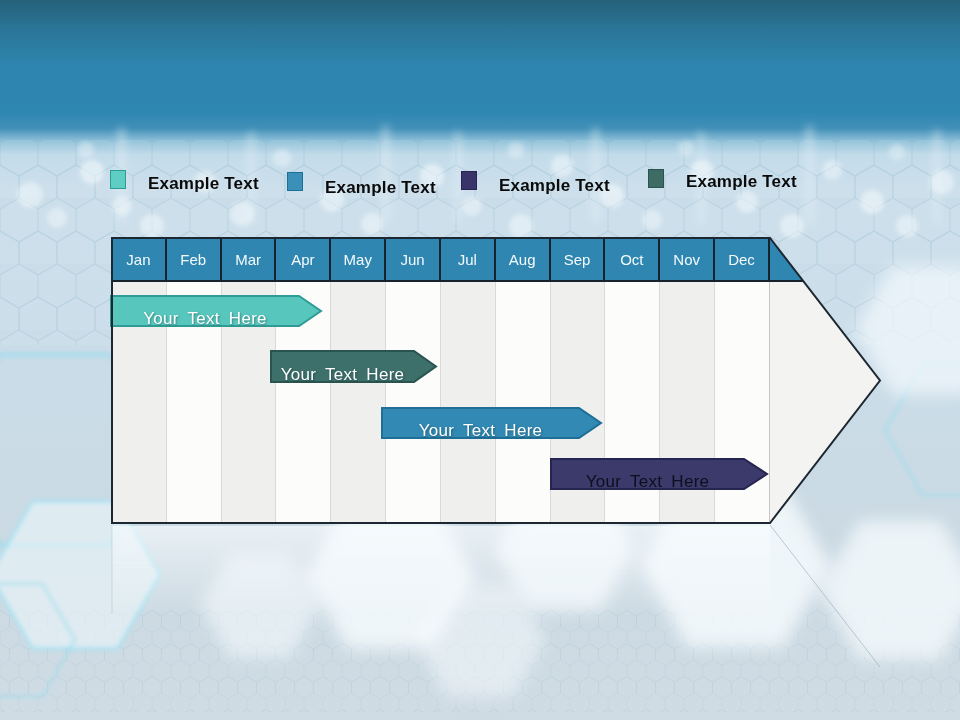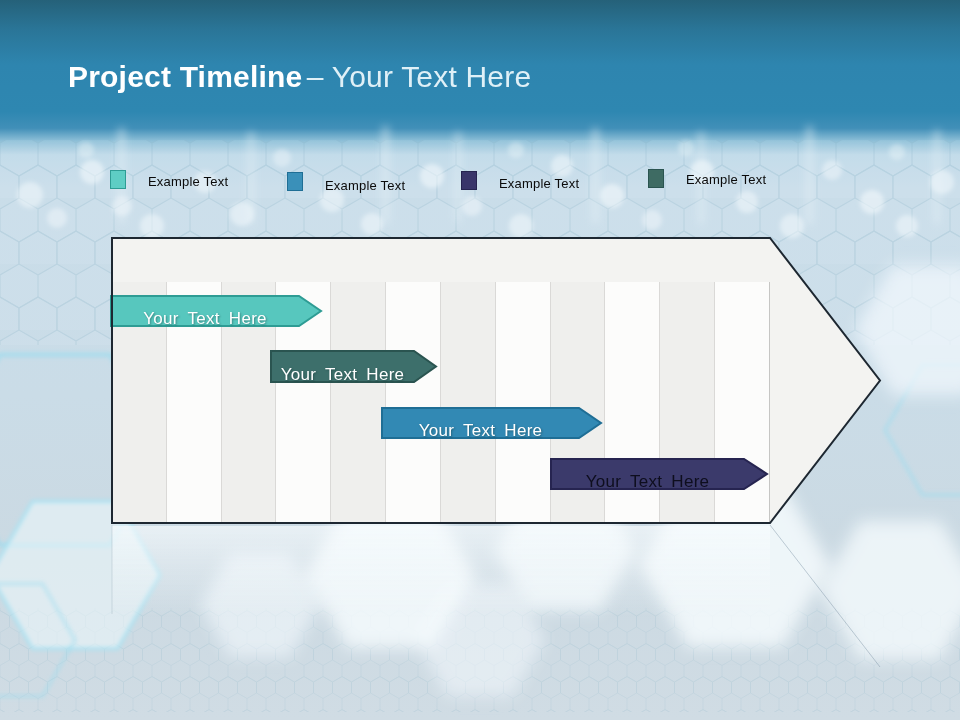--- a/index.html
+++ b/index.html
@@ -13,21 +13,21 @@
   }
   
   .decor{position:absolute; inset:0; z-index:1; pointer-events:none;}
   
   .title{position:absolute; left:68px; top:60px; z-index:3; white-space:nowrap;}
   .title .bold{font-weight:bold; font-size:30px; color:#FFFFFF; letter-spacing:.2px;}
   .title .light{font-weight:normal; font-size:30px; color:#DFF0F7; letter-spacing:.2px;}
   
   .legend-item{position:absolute; z-index:3; display:flex; align-items:flex-start;}
   .legend-item .swatch{width:16px; height:19px; box-sizing:border-box; border:1px solid #000;}
-  .legend-item .lab{font-size:13px; font-weight:normal; color:#0A0A0A; margin-left:22px; letter-spacing:.2px;}
+  .legend-item .lab{font-size:17px; font-weight:bold; color:#0A0A0A; margin-left:22px; letter-spacing:.2px;}
   .li1{left:110px; top:170px;} .li1 .swatch{background:#5ECDC4; border-color:#2E9C94;} .li1 .lab{margin-top:4px;}
   .li2{left:287px; top:172px;} .li2 .swatch{background:#3A90B9; border-color:#1F6E95;} .li2 .lab{margin-top:6px;}
   .li3{left:461px; top:171px;} .li3 .swatch{background:#39356A; border-color:#262450;} .li3 .lab{margin-top:5px;}
   .li4{left:648px; top:169px;} .li4 .swatch{background:#3E6B63; border-color:#2A5450;} .li4 .lab{margin-top:3px;}
   
   .arrow{position:absolute; left:111px; top:237px; width:772px; height:289px; z-index:3;}
   .arrow svg.base, .arrow svg.outline{position:absolute; left:0; top:0;}
   .arrow svg.outline{pointer-events:none;}
   .hdr{
     position:absolute; left:1px; top:1px; width:691px; height:44px; box-sizing:border-box;
@@ -156,24 +156,20 @@
         <polygon points="495,550 530,489.4 600,489.4 635,550 600,610.6 530,610.6" opacity=".8"></polygon>
         <polygon points="640,565 687.5,482.7 782.5,482.7 830,565 782.5,647.3 687.5,647.3" opacity=".85"></polygon>
         <polygon points="820,590 860,520.7 940,520.7 980,590 940,659.3 860,659.3" opacity=".8"></polygon>
         <polygon points="200,605 230,553 290,553 320,605 290,657 230,657" opacity=".6"></polygon>
         <polygon points="415,640 447.5,583.7 512.5,583.7 545,640 512.5,696.3 447.5,696.3" opacity=".55"></polygon>
         <polygon points="855,330 892.5,265 967.5,265 1005,330 967.5,395 892.5,395" opacity=".7"></polygon>
       </g>
     </g>
   </svg>
 
-  <div class="title">
-    <span class="bold">Project Timeline</span>
-    <span class="light">– Your Text Here</span>
-  </div>
 
   <div class="legend-item li1">
     <span class="swatch"></span>
     <span class="lab">Example Text</span>
   </div>
   <div class="legend-item li2">
     <span class="swatch"></span>
     <span class="lab">Example Text</span>
   </div>
   <div class="legend-item li3">
@@ -189,20 +185,35 @@
   <svg class="refl-line" width="960" height="720" viewBox="0 0 960 720">
     <line x1="770" y1="525" x2="880" y2="667" stroke="#7D93A5" stroke-width="1" opacity=".45"></line>
     <line x1="112" y1="525" x2="112" y2="614" stroke="#8CA0AF" stroke-width="1" opacity=".3"></line>
   </svg>
 
   <div class="arrow">
     <svg class="base" width="772" height="289" viewBox="0 0 772 289">
       <polygon points="1,1 659,1 769,143.5 659,286 1,286" fill="#F3F3F1"></polygon>
     </svg>
 
+    <div class="hdr">
+      <div class="mcell">Jan</div>
+      <div class="mcell">Feb</div>
+      <div class="mcell">Mar</div>
+      <div class="mcell">Apr</div>
+      <div class="mcell">May</div>
+      <div class="mcell">Jun</div>
+      <div class="mcell">Jul</div>
+      <div class="mcell">Aug</div>
+      <div class="mcell">Sep</div>
+      <div class="mcell">Oct</div>
+      <div class="mcell">Nov</div>
+      <div class="mcell">Dec</div>
+      <div class="fill"></div>
+    </div>
 
     <div class="grid">
       <div class="gcol"></div>
       <div class="gcol"></div>
       <div class="gcol"></div>
       <div class="gcol"></div>
       <div class="gcol"></div>
       <div class="gcol"></div>
       <div class="gcol"></div>
       <div class="gcol"></div>

